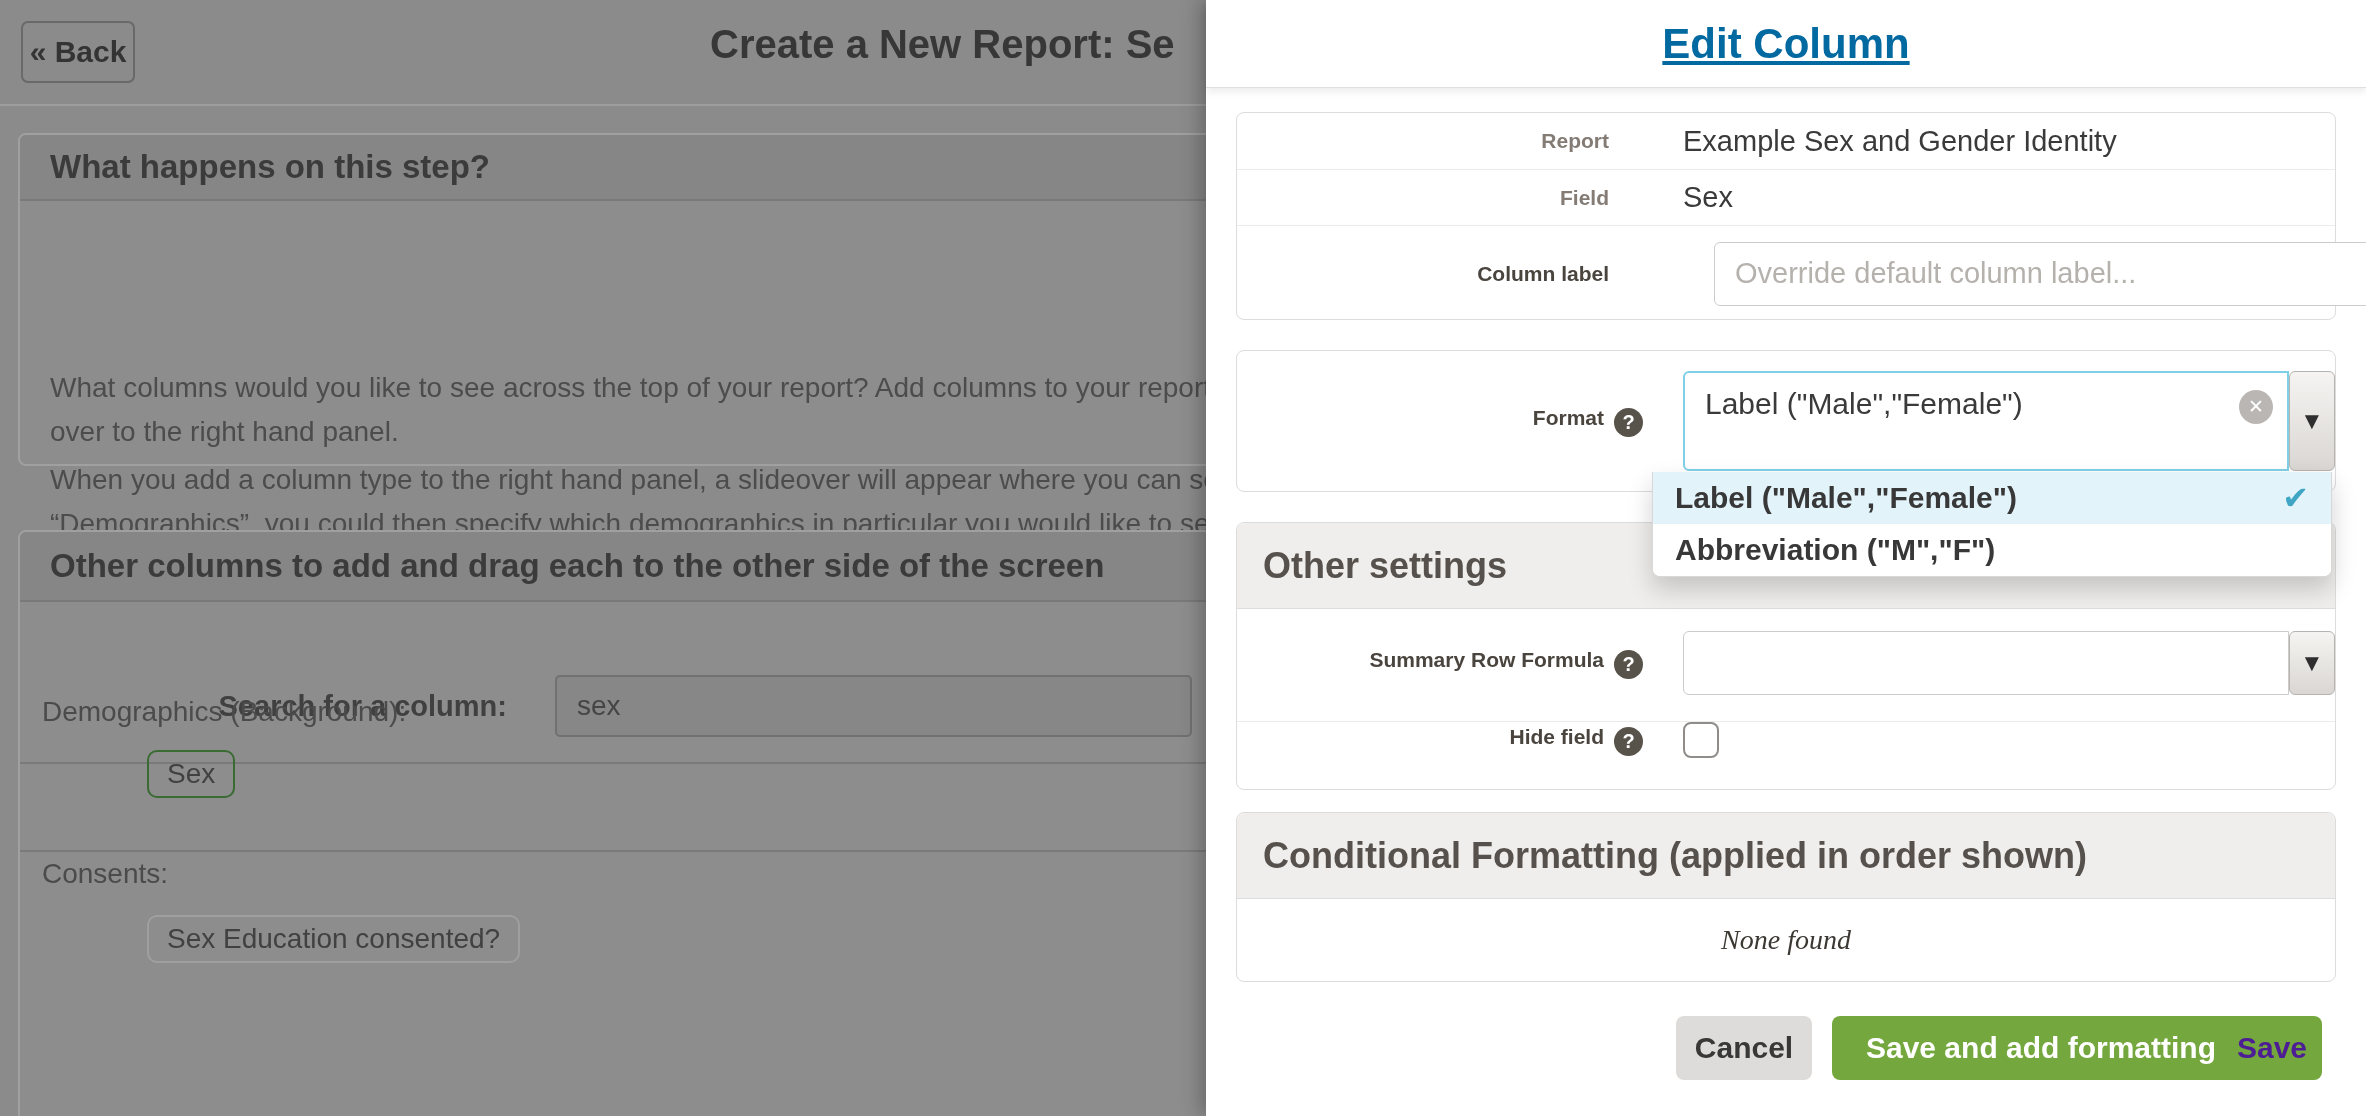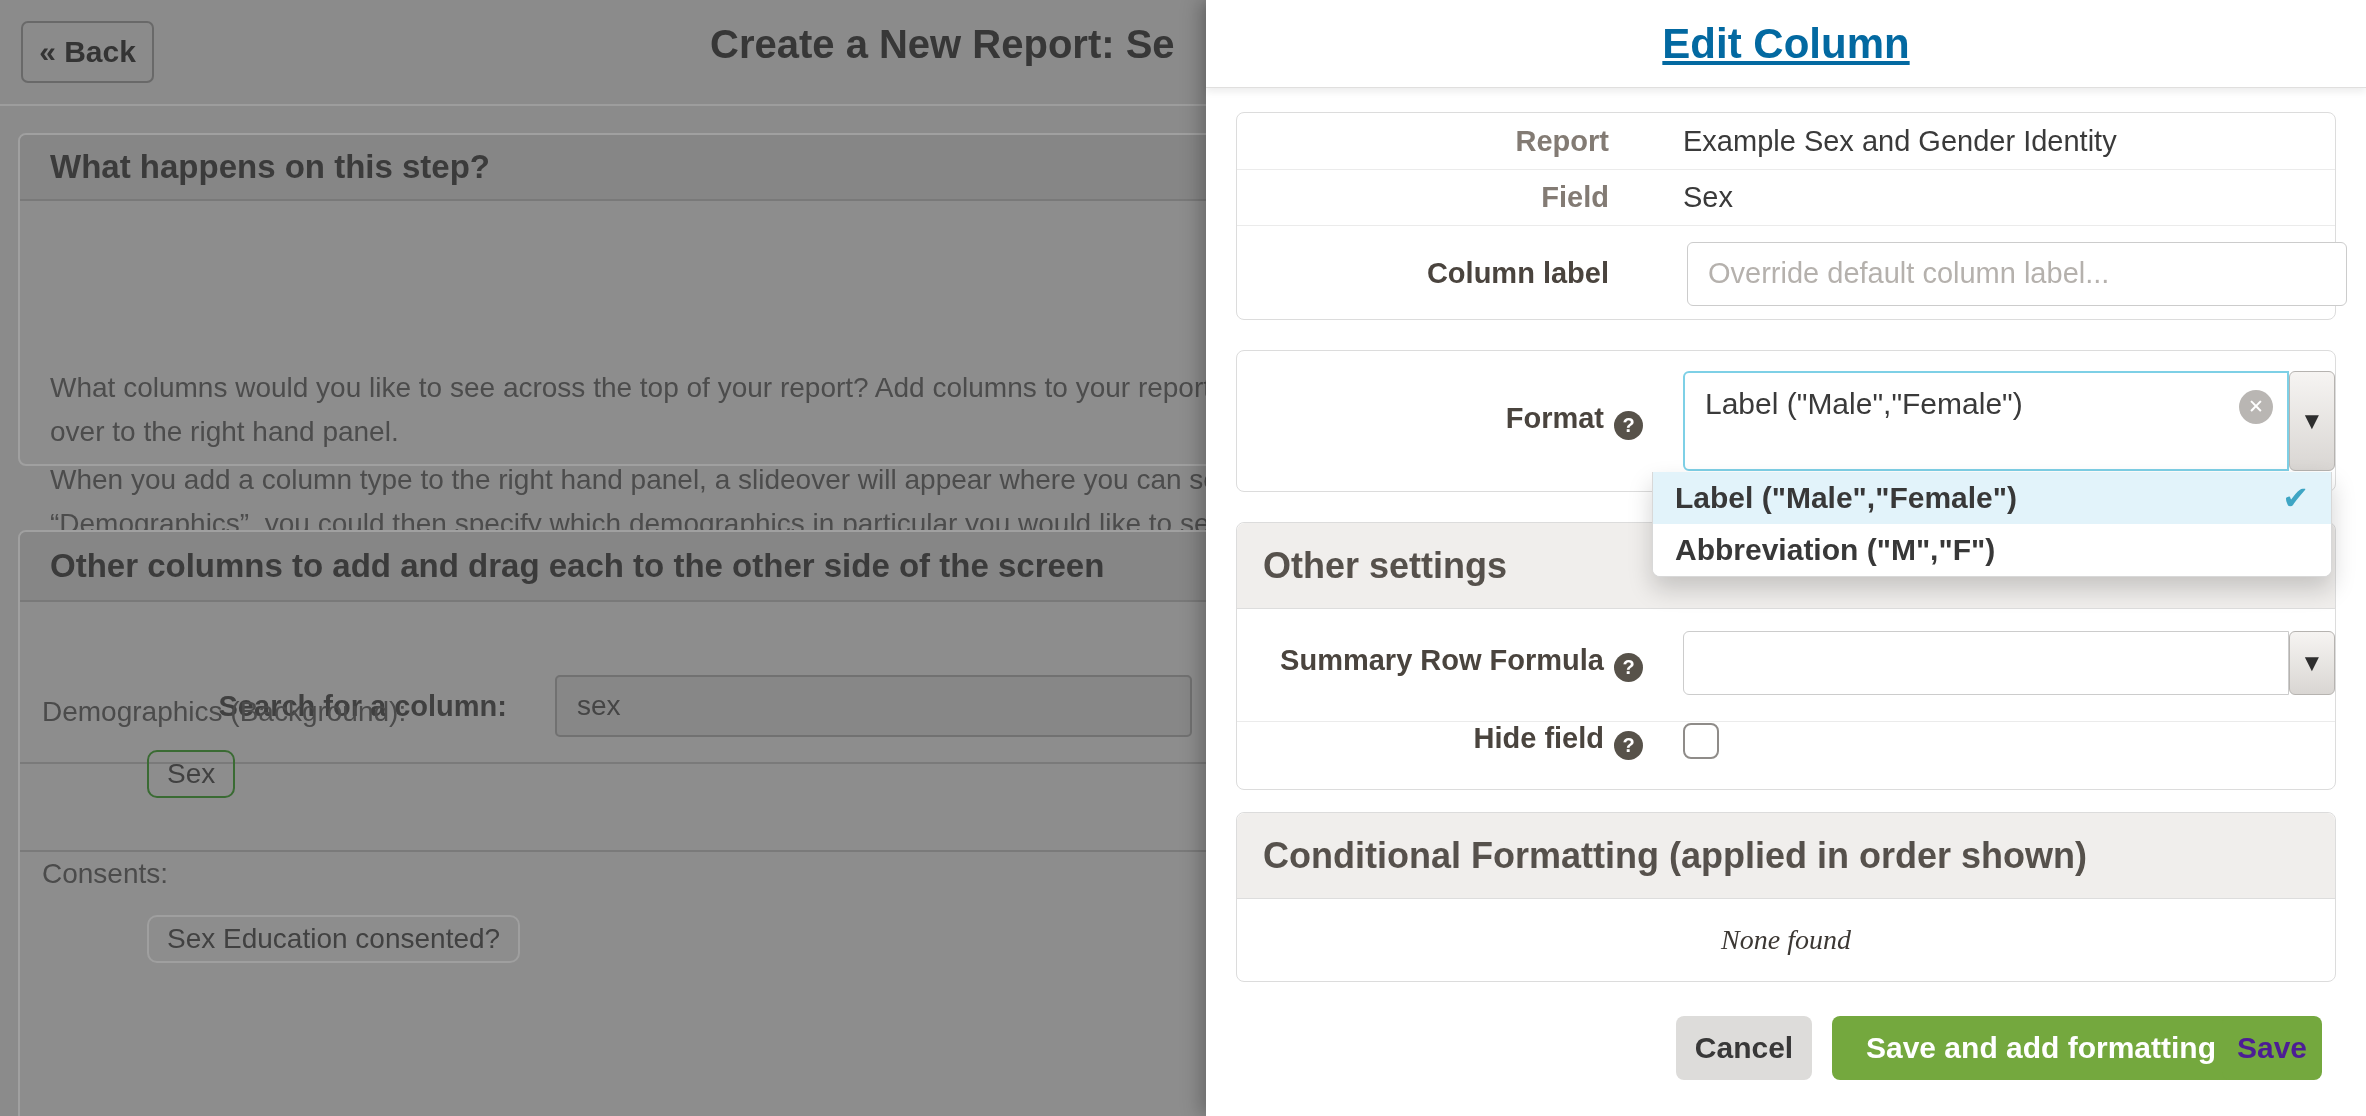--- a/index.html
+++ b/index.html
@@ -8,21 +8,21 @@
     --option-highlight:#e2f3fa;
     --check-teal:#3ea5c4;
     --overlay-grey:#8b8b8b;
   }
   *{box-sizing:border-box;margin:0;padding:0;font-family:"Liberation Sans","DejaVu Sans",sans-serif;}
   html,body{background:#fff;}
   .stage{position:relative;width:2366px;height:1116px;overflow:hidden;background:#fff;}
 
   
   .backdrop{position:absolute;left:0;top:0;width:1206px;height:1116px;background:var(--overlay-grey);overflow:hidden;}
-  .back-btn{position:absolute;left:21px;top:21px;width:133px;height:62px;border:2px solid #696969;border-radius:7px;
+  .back-btn{position:absolute;left:21px;top:21px;width:114px;height:62px;border:2px solid #696969;border-radius:7px;
     background:transparent;color:#343434;font-size:30px;font-weight:bold;display:flex;align-items:center;justify-content:center;cursor:pointer;}
   .page-title{position:absolute;left:710px;top:22px;font-size:40px;font-weight:bold;color:#373737;white-space:nowrap;}
   .top-rule{position:absolute;left:0;top:104px;width:1206px;border-top:2px solid #9d9d9d;}
 
   .bd-box{position:absolute;left:18px;width:1330px;border:2px solid #a0a0a0;border-radius:8px;background:#8d8d8d;}
   .bd-box-header{height:66px;background:#868686;border-bottom:2px solid #797979;border-radius:6px 6px 0 0;
     display:flex;align-items:center;padding-left:30px;font-size:33px;font-weight:bold;color:#3b3b3b;}
   #info-box{top:133px;height:333px;}
   .bd-line{position:absolute;left:30px;font-size:28px;color:#4c4c4c;white-space:nowrap;}
 
@@ -41,25 +41,25 @@
   
   .slideover{position:absolute;left:1206px;top:0;width:1160px;height:1116px;background:#ffffff;box-shadow:-6px 0 18px rgba(0,0,0,0.25);}
   .panel-header{position:absolute;left:0;top:0;width:100%;height:88px;background:#fff;border-bottom:1px solid #e0dfde;
     box-shadow:0 4px 7px rgba(0,0,0,0.07);display:flex;align-items:center;justify-content:center;z-index:5;}
   .panel-title{font-size:42px;font-weight:bold;color:#0369a1;text-decoration:underline;}
 
   .pbox{position:absolute;left:30px;width:1100px;background:#fff;border:1.5px solid #dcdcdc;border-radius:8px;}
   #meta-box{top:112px;height:208px;}
   .prow{display:flex;align-items:center;}
   .prow + .prow{border-top:1.5px solid #ebebeb;}
-  .plabel{flex:0 0 406px;text-align:right;font-size:29px;font-weight:bold;color:#4a443e;}
+  .plabel{flex:0 0 406px;text-align:right;font-size:21px;font-weight:bold;color:#4a443e;}
   .plabel.pad{padding-right:34px;}
   .plabel.muted{color:#837b74;}
   .pval{margin-left:40px;font-size:29px;color:#3a3a3a;}
-  .r56{height:56px;} .r96{height:96px;}
+  .r56{height:56px;} .r96{height:96px;gap:27px;}
   .text-input{width:660px;height:64px;border:1.5px solid #cccccc;border-radius:6px;font-size:29px;color:#3a3a3a;padding:0 20px;outline:none;}
   .text-input::placeholder{color:#b5b1ad;}
 
   .help-icon{display:inline-block;width:29px;height:29px;border-radius:50%;background:#57524a;color:#fff;margin-left:10px;
     font-size:20px;font-weight:bold;text-align:center;line-height:29px;vertical-align:-4px;}
   .help-icon::after{content:"?";}
 
   #format-box{top:350px;height:142px;}
   .combo{position:relative;margin-left:40px;width:680px;height:100px;margin-top:0;}
   .combo-input{position:absolute;left:0;top:0;right:46px;bottom:0;border:2px solid var(--focus-blue);border-radius:6px 0 0 6px;

